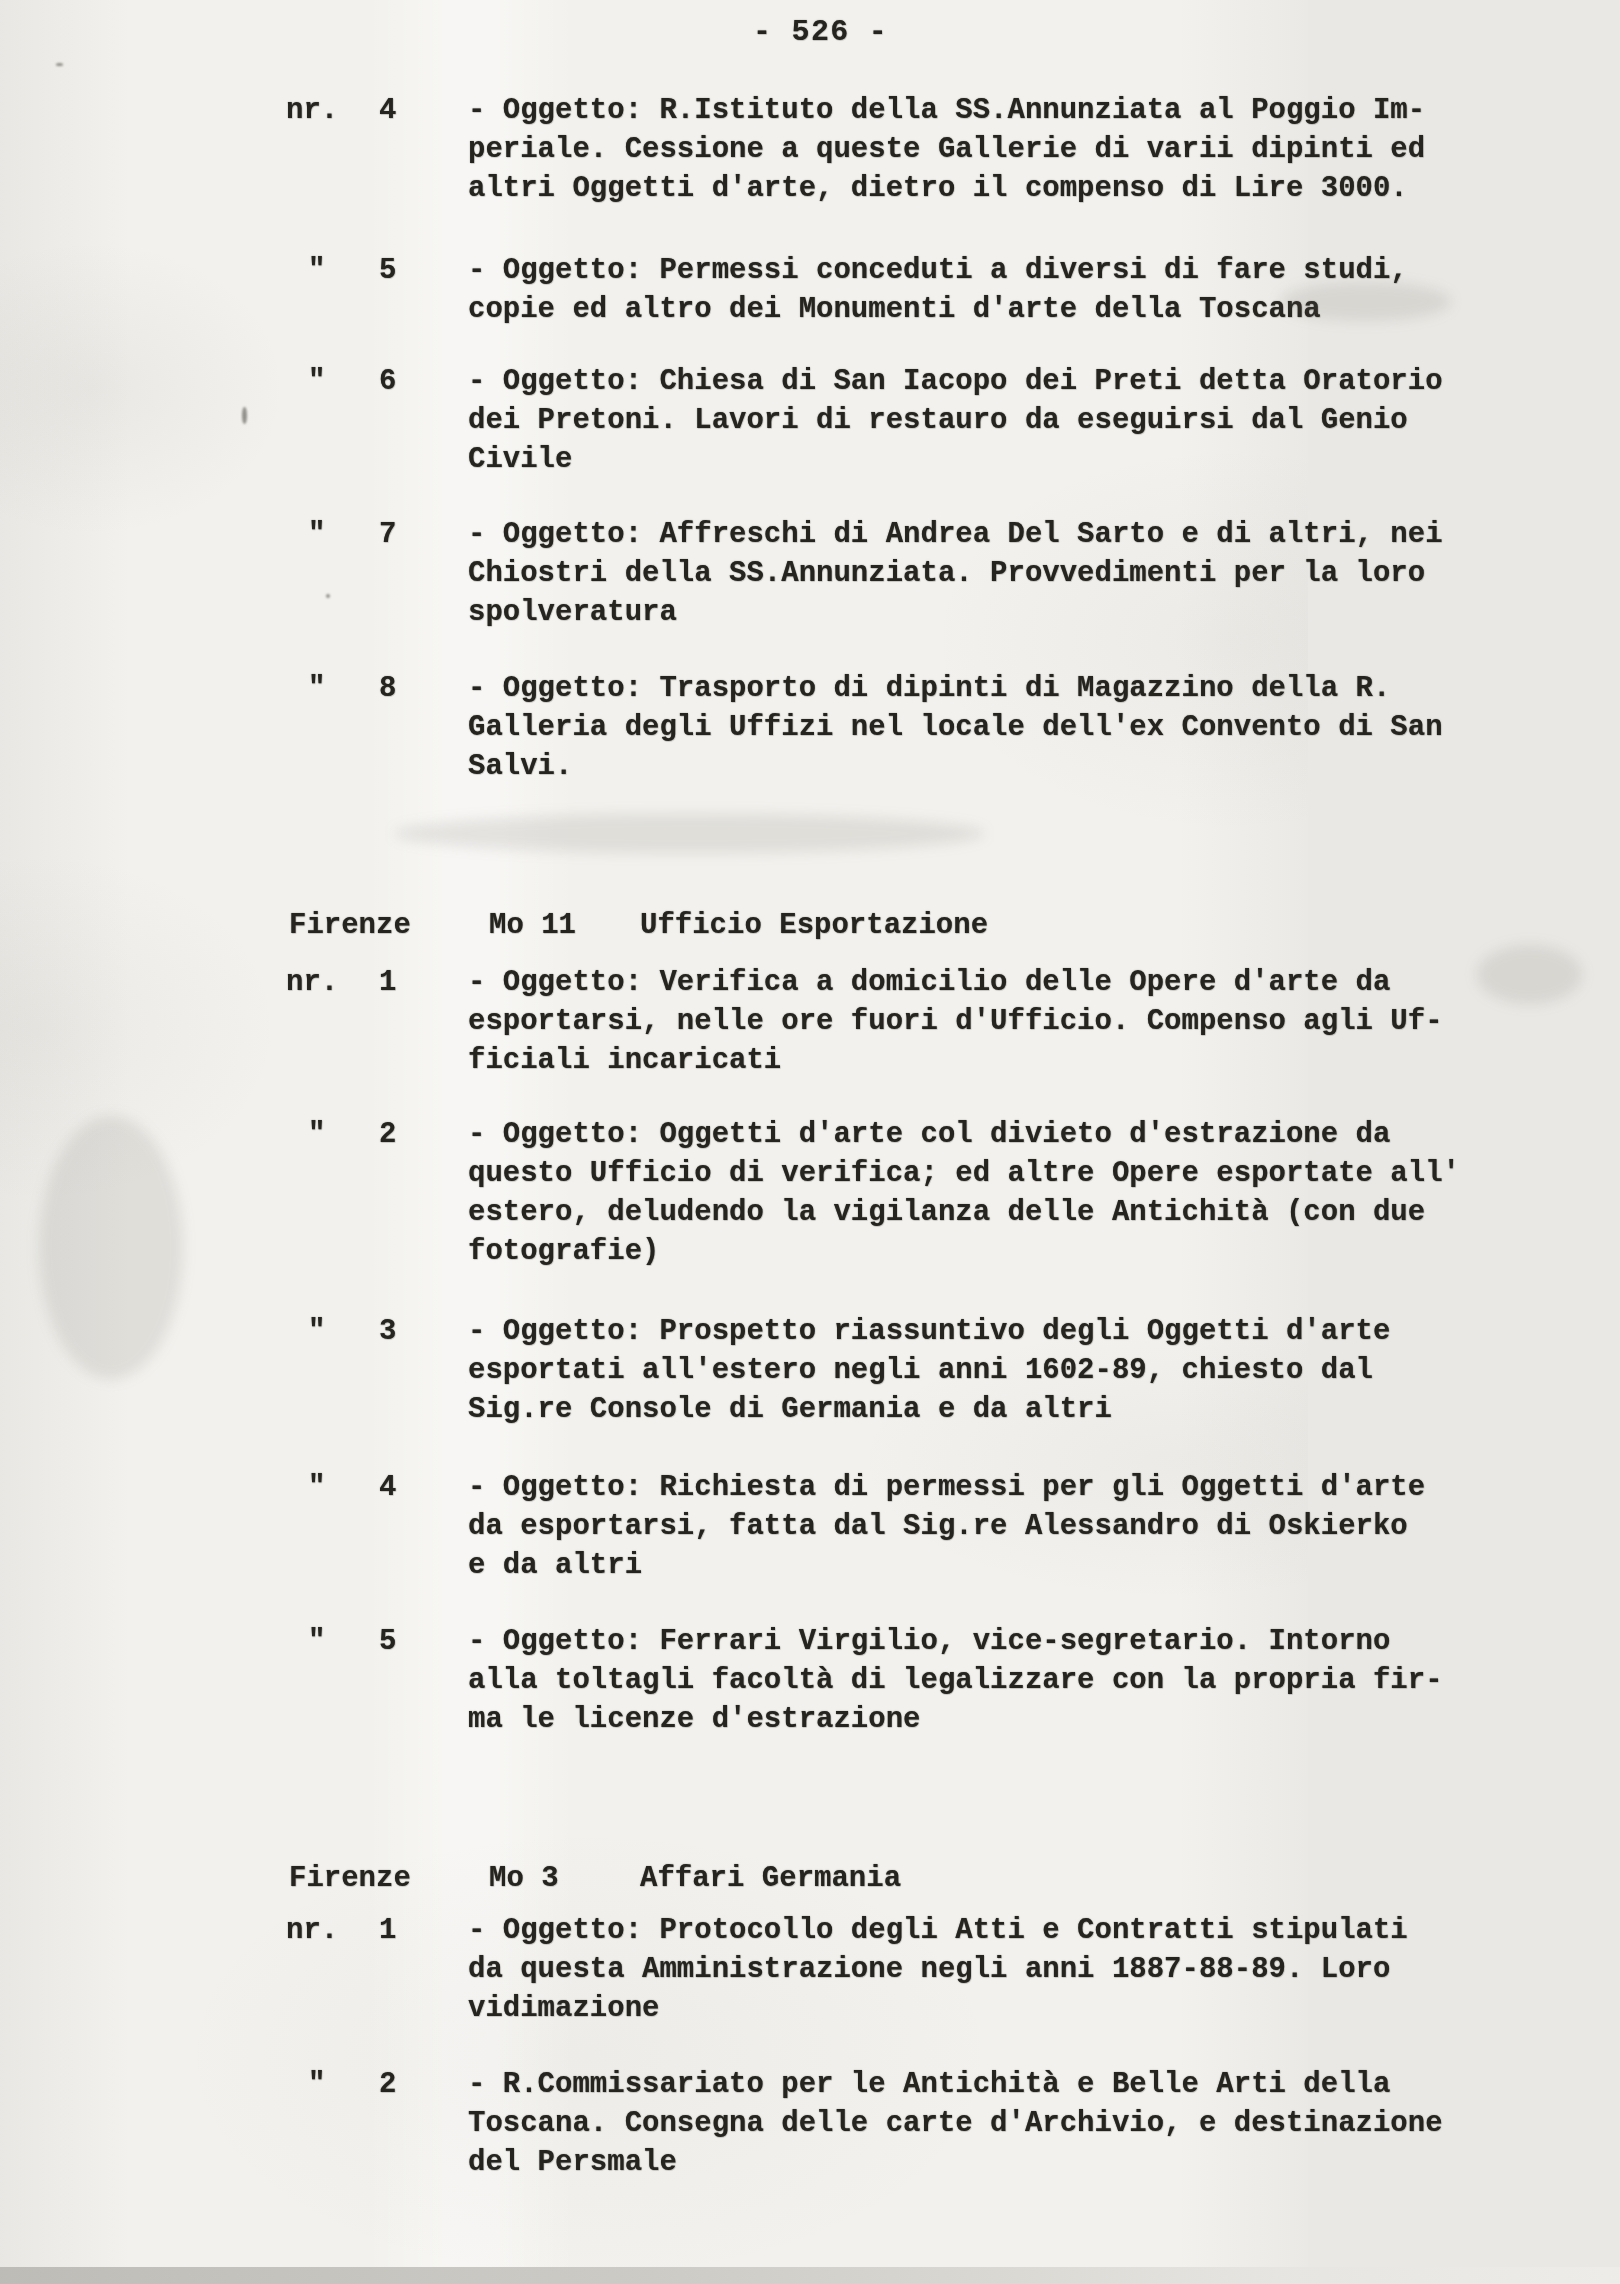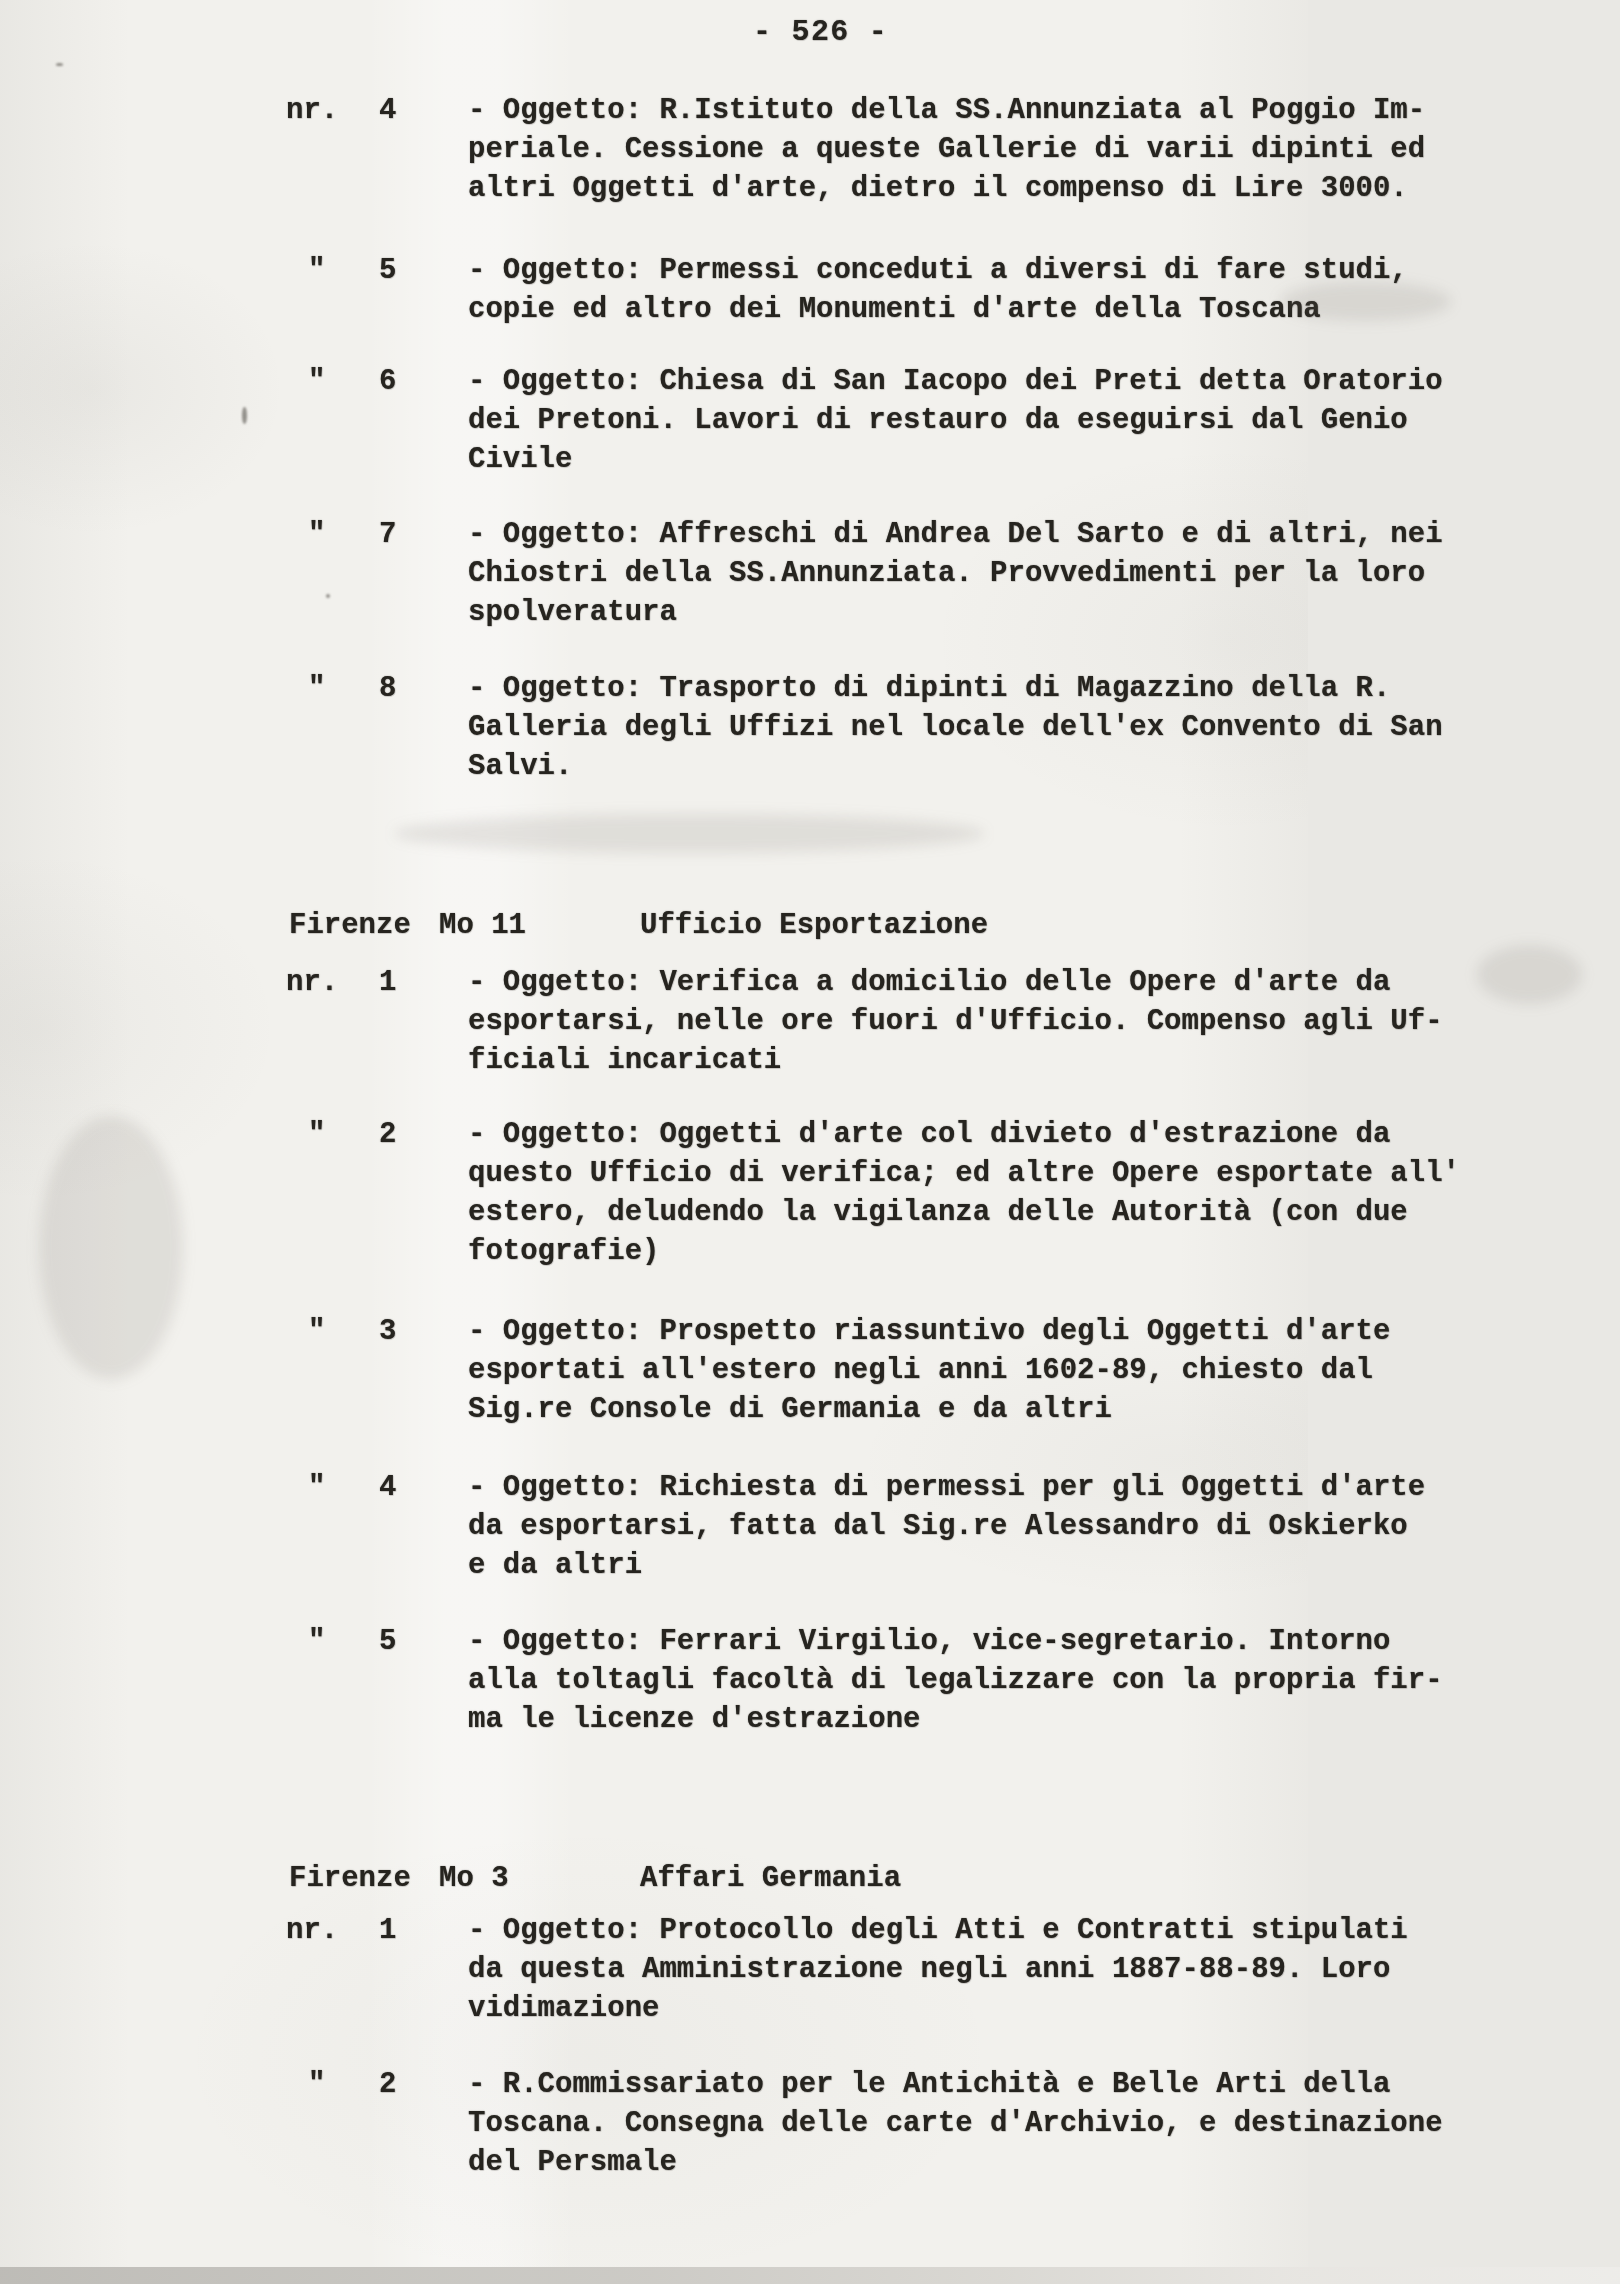--- a/index.html
+++ b/index.html
@@ -37,21 +37,21 @@
     position:absolute;left:753px;top:13px;
     font-size:30px;line-height:39px;letter-spacing:1.3px;
   }
   .entry{position:absolute;left:0;width:1620px;font-size:29px;line-height:39px;}
   .entry .lbl{position:absolute;left:286px;white-space:pre;}
   .entry .lbl.dit{left:308px;}
   .entry .num{position:absolute;left:379px;white-space:pre;}
   .entry .txt{position:absolute;left:468px;width:1050px;white-space:pre-line;}
   .sec-head{position:absolute;left:0;width:1620px;font-size:29px;line-height:39px;}
   .sec-head .h-city{position:absolute;left:289px;white-space:pre;text-align:right;}
-  .sec-head .h-code{position:absolute;left:439px;white-space:pre;}
+  .sec-head .h-code{position:absolute;left:489px;white-space:pre;}
   .sec-head .h-title{position:absolute;left:640px;white-space:pre;}
   
   .speck{position:absolute;border-radius:50%;background:rgba(55,52,46,.5);filter:blur(1px);}
   .smudge{position:absolute;border-radius:50%;background:rgba(110,107,99,.14);filter:blur(6.6px);}
   .bottom-edge{
     position:absolute;left:0;bottom:0;width:1620px;height:17px;
     background:linear-gradient(90deg,#b6b4af 0%,#c6c4bf 40%,#d6d4cf 62%,#e7e5e1 80%,#eeedea 100%);
     opacity:.85;
   }
 </style>
@@ -107,21 +107,21 @@
     <span class="num">1</span>
     <span class="txt">- Oggetto: Verifica a domicilio delle Opere d'arte da
 esportarsi, nelle ore fuori d'Ufficio. Compenso agli Uf-
 ficiali incaricati</span>
   </div>
   <div class="entry ink" style="top:1115px">
     <span class="lbl dit">"</span>
     <span class="num">2</span>
     <span class="txt">- Oggetto: Oggetti d'arte col divieto d'estrazione da
 questo Ufficio di verifica; ed altre Opere esportate all'
-estero, deludendo la vigilanza delle Autorità (con due
+estero, deludendo la vigilanza delle Antichità (con due
 fotografie)</span>
   </div>
   <div class="entry ink" style="top:1312px">
     <span class="lbl dit">"</span>
     <span class="num">3</span>
     <span class="txt">- Oggetto: Prospetto riassuntivo degli Oggetti d'arte
 esportati all'estero negli anni 1602-89, chiesto dal
 Sig.re Console di Germania e da altri</span>
   </div>
   <div class="entry ink" style="top:1468px">

